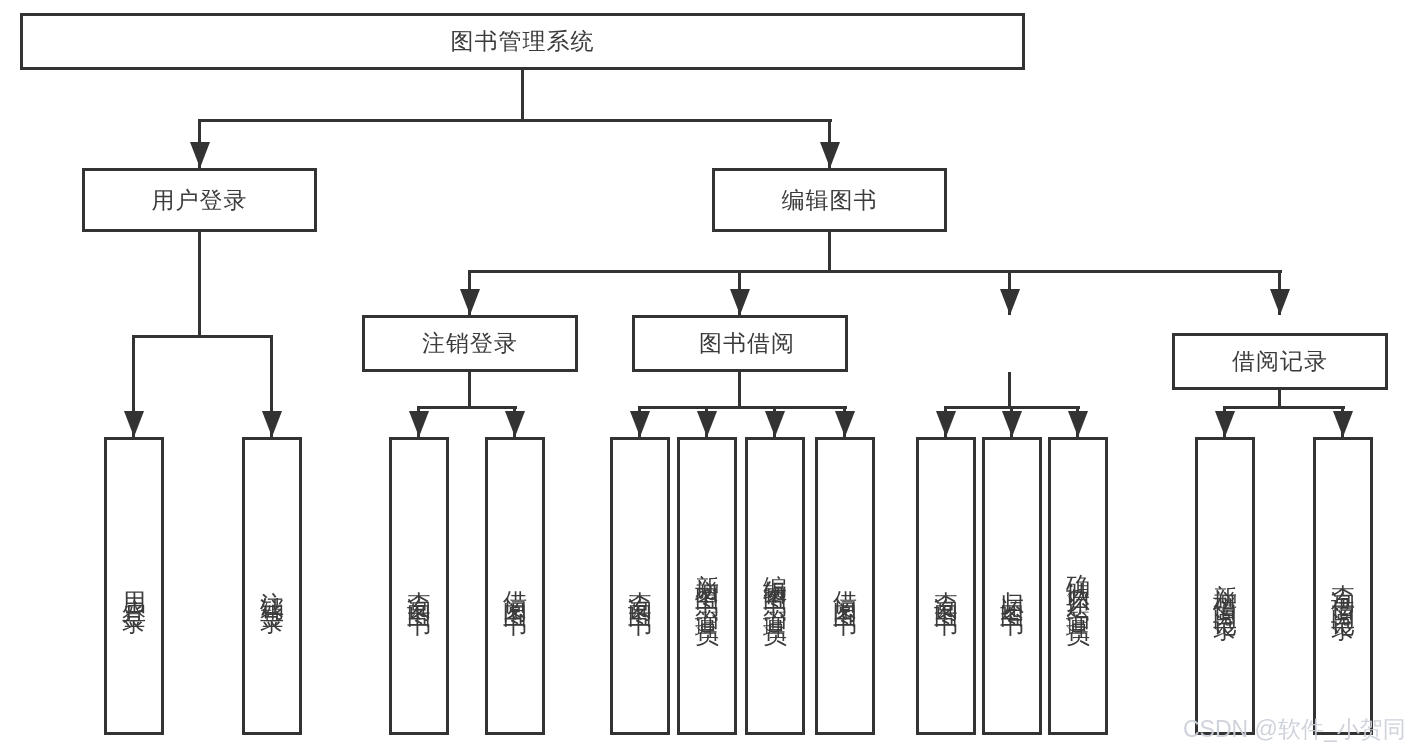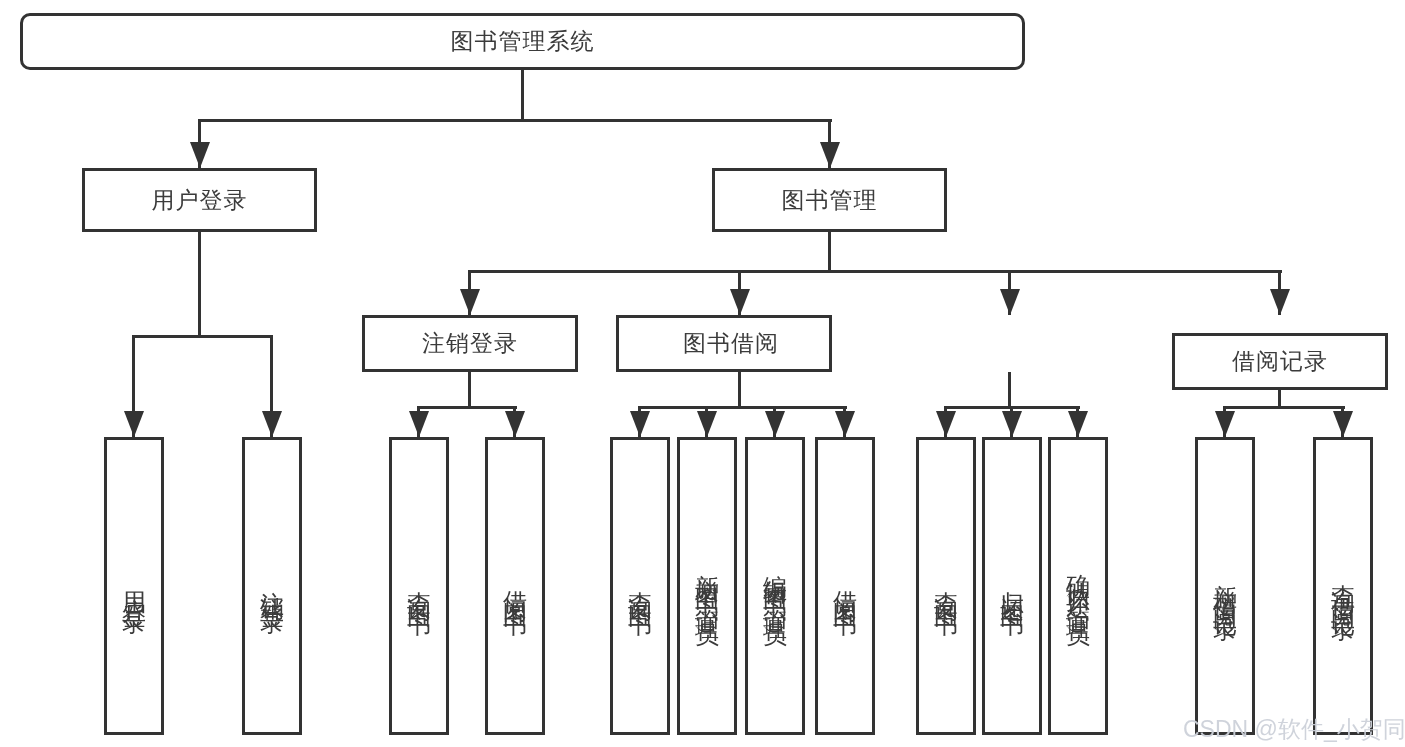--- a/index.html
+++ b/index.html
@@ -114,35 +114,35 @@
   <div class="arrow" style="left:1002px; top:411px;"></div>
   <div class="arrow" style="left:1068px; top:411px;"></div>
 
   <div class="line" style="left:1278px; top:372px; width:3px;   height:37px;"></div>
   <div class="line" style="left:1223px; top:406px; width:122px; height:3px;"></div>
   <div class="line" style="left:1223px; top:406px; width:3px;   height:31px;"></div>
   <div class="line" style="left:1341px; top:406px; width:3px;   height:31px;"></div>
   <div class="arrow" style="left:1215px; top:411px;"></div>
   <div class="arrow" style="left:1333px; top:411px;"></div>
 
-  <div class="node hbox" style="left:20px; top:13px; width:1005px; height:57px;border-radius:10px;">
+  <div class="node hbox" style="left:20px; top:13px; width:1005px; height:57px;">
     <span class="label">图书管理系统</span>
   </div>
 
   <div class="node hbox" style="left:82px; top:168px; width:235px; height:64px;">
     <span class="label">用户登录</span>
   </div>
   <div class="node hbox" style="left:712px; top:168px; width:235px; height:64px;">
-    <span class="label">图书管理</span>
+    <span class="label">编辑图书</span>
   </div>
 
   <div class="node hbox" style="left:362px; top:315px; width:216px; height:57px;">
     <span class="label">注销登录</span>
   </div>
-  <div class="node hbox" style="left:616px; top:315px; width:216px; height:57px;padding-left:14px;">
+  <div class="node hbox" style="left:632px; top:315px; width:216px; height:57px;padding-left:14px;">
     <span class="label">图书借阅</span>
   </div>
   <div class="node hbox" style="left:1172px; top:333px; width:216px; height:57px;">
     <span class="label">借阅记录</span>
   </div>
 
   <div class="node vbox" style="left:104px; top:437px; width:60px; height:298px;">
     <span class="label">用户登录</span>
   </div>
   <div class="node vbox" style="left:242px; top:437px; width:60px; height:298px;">

